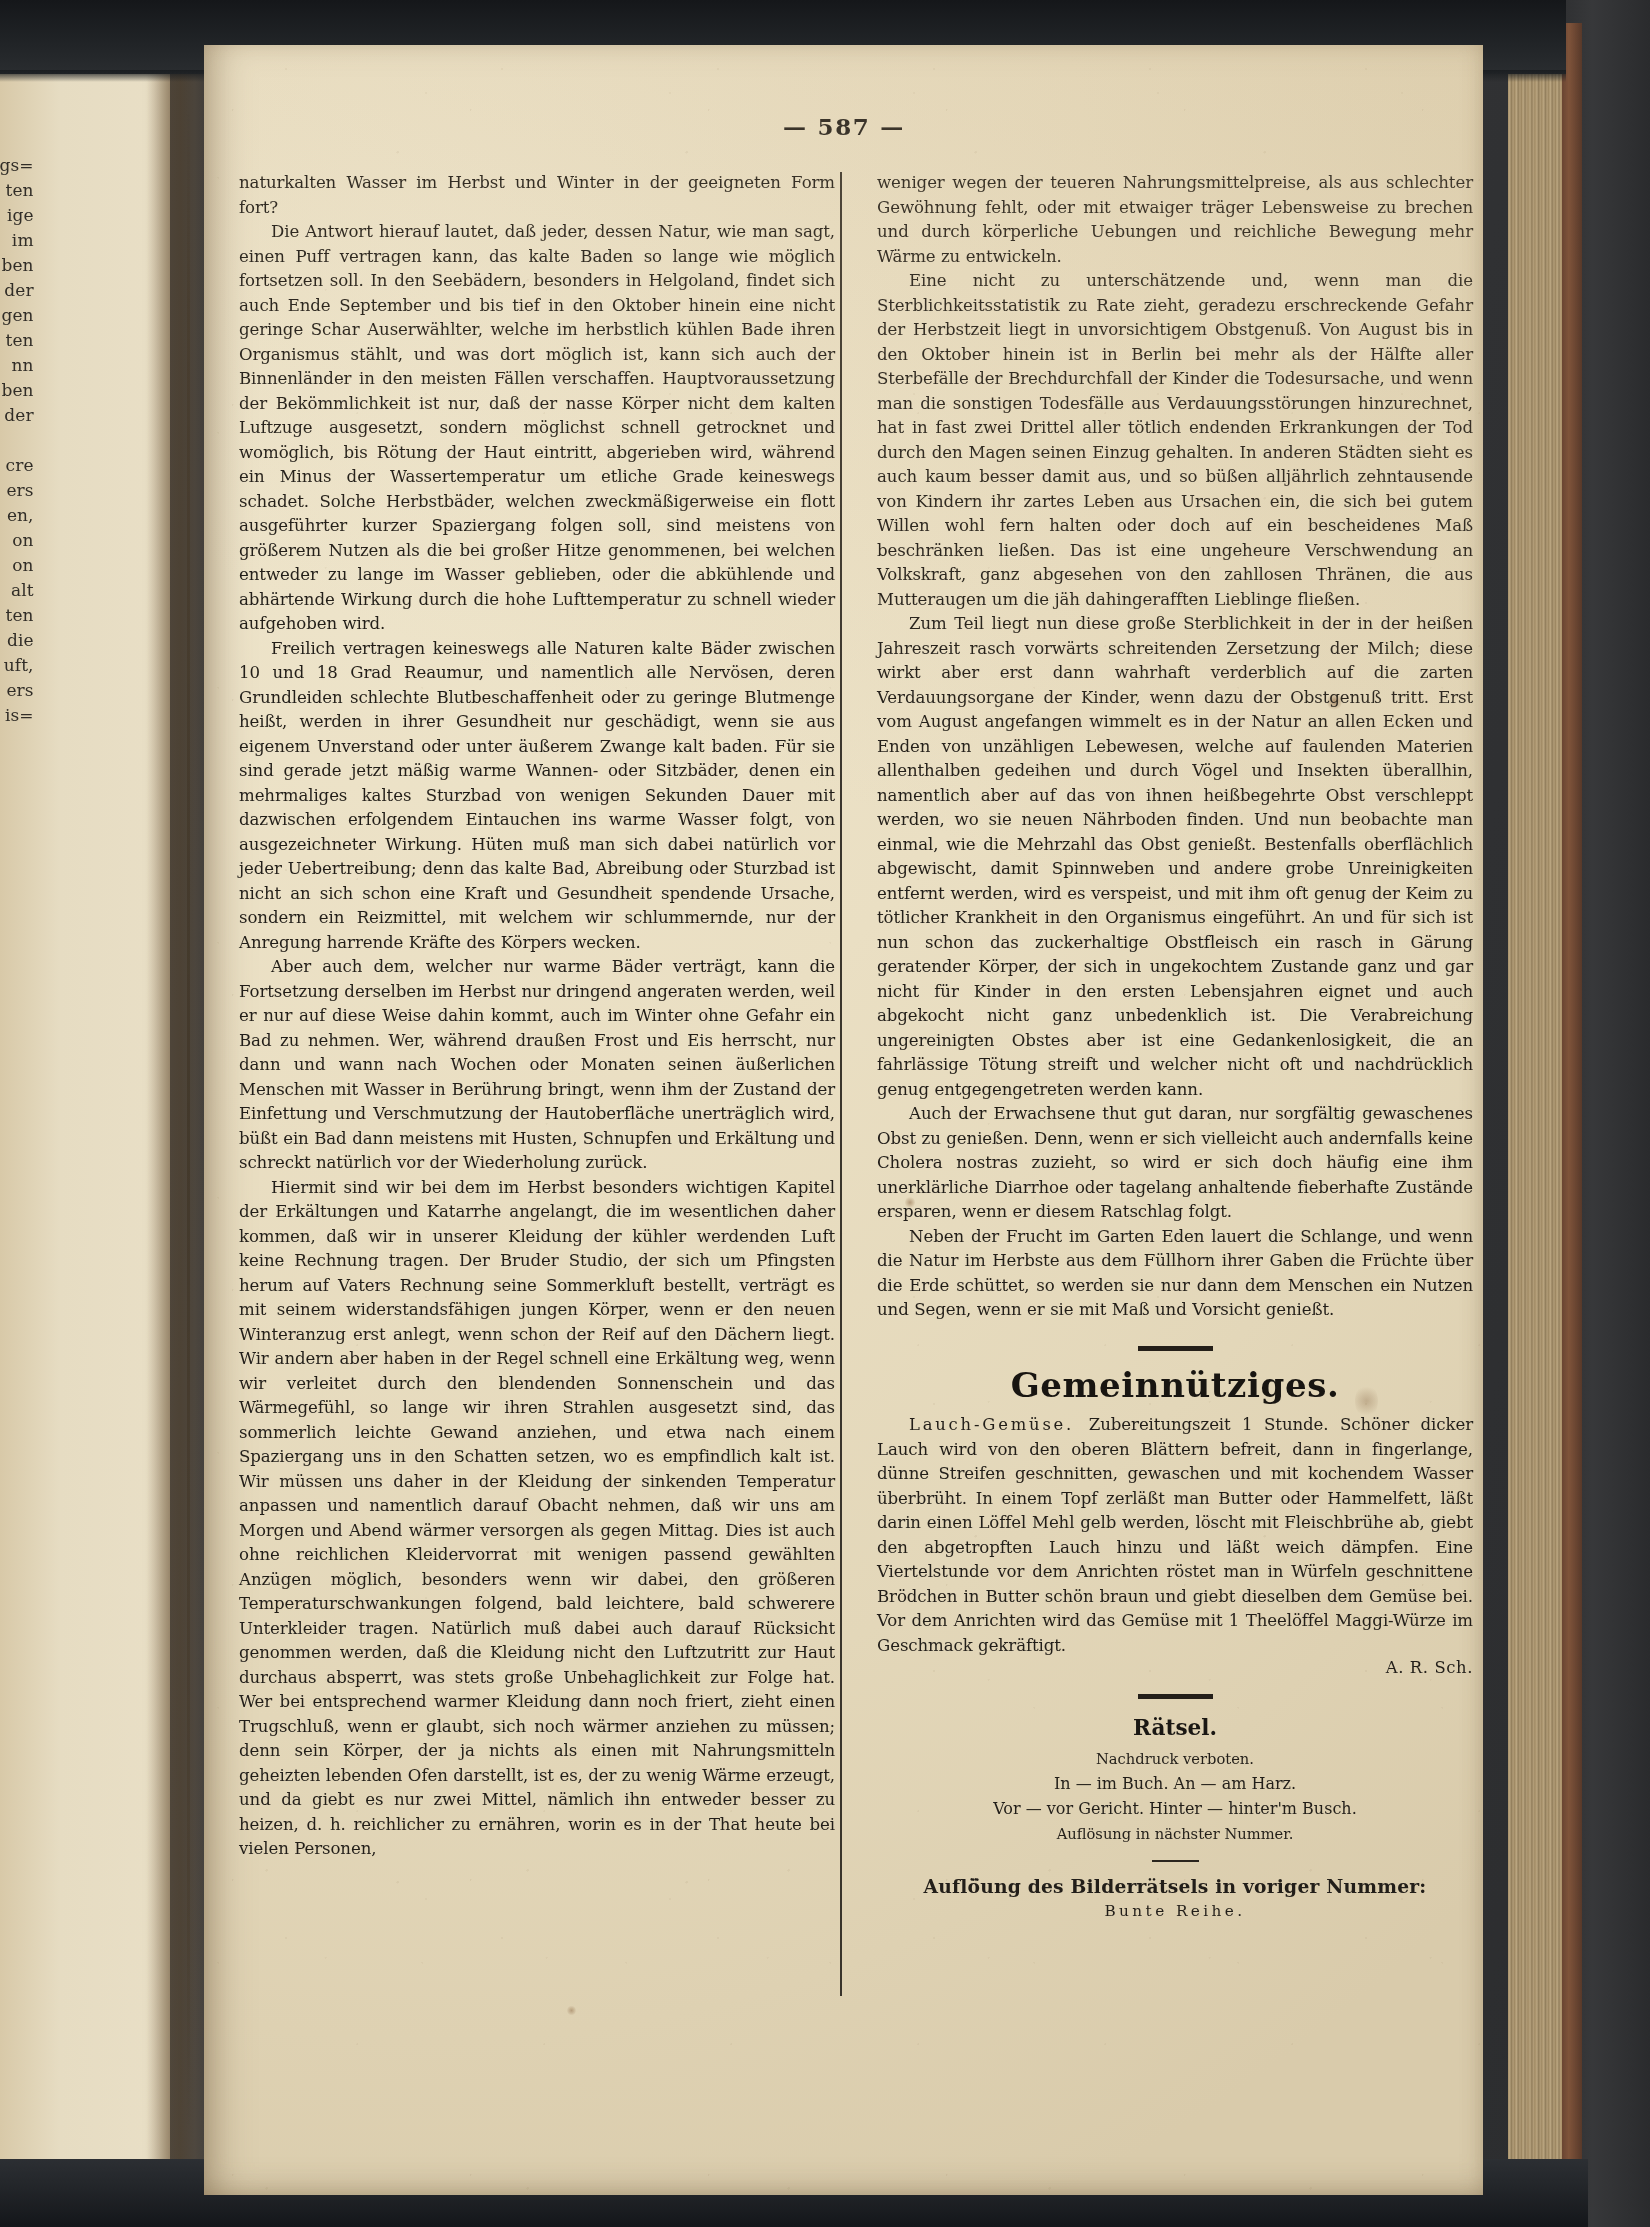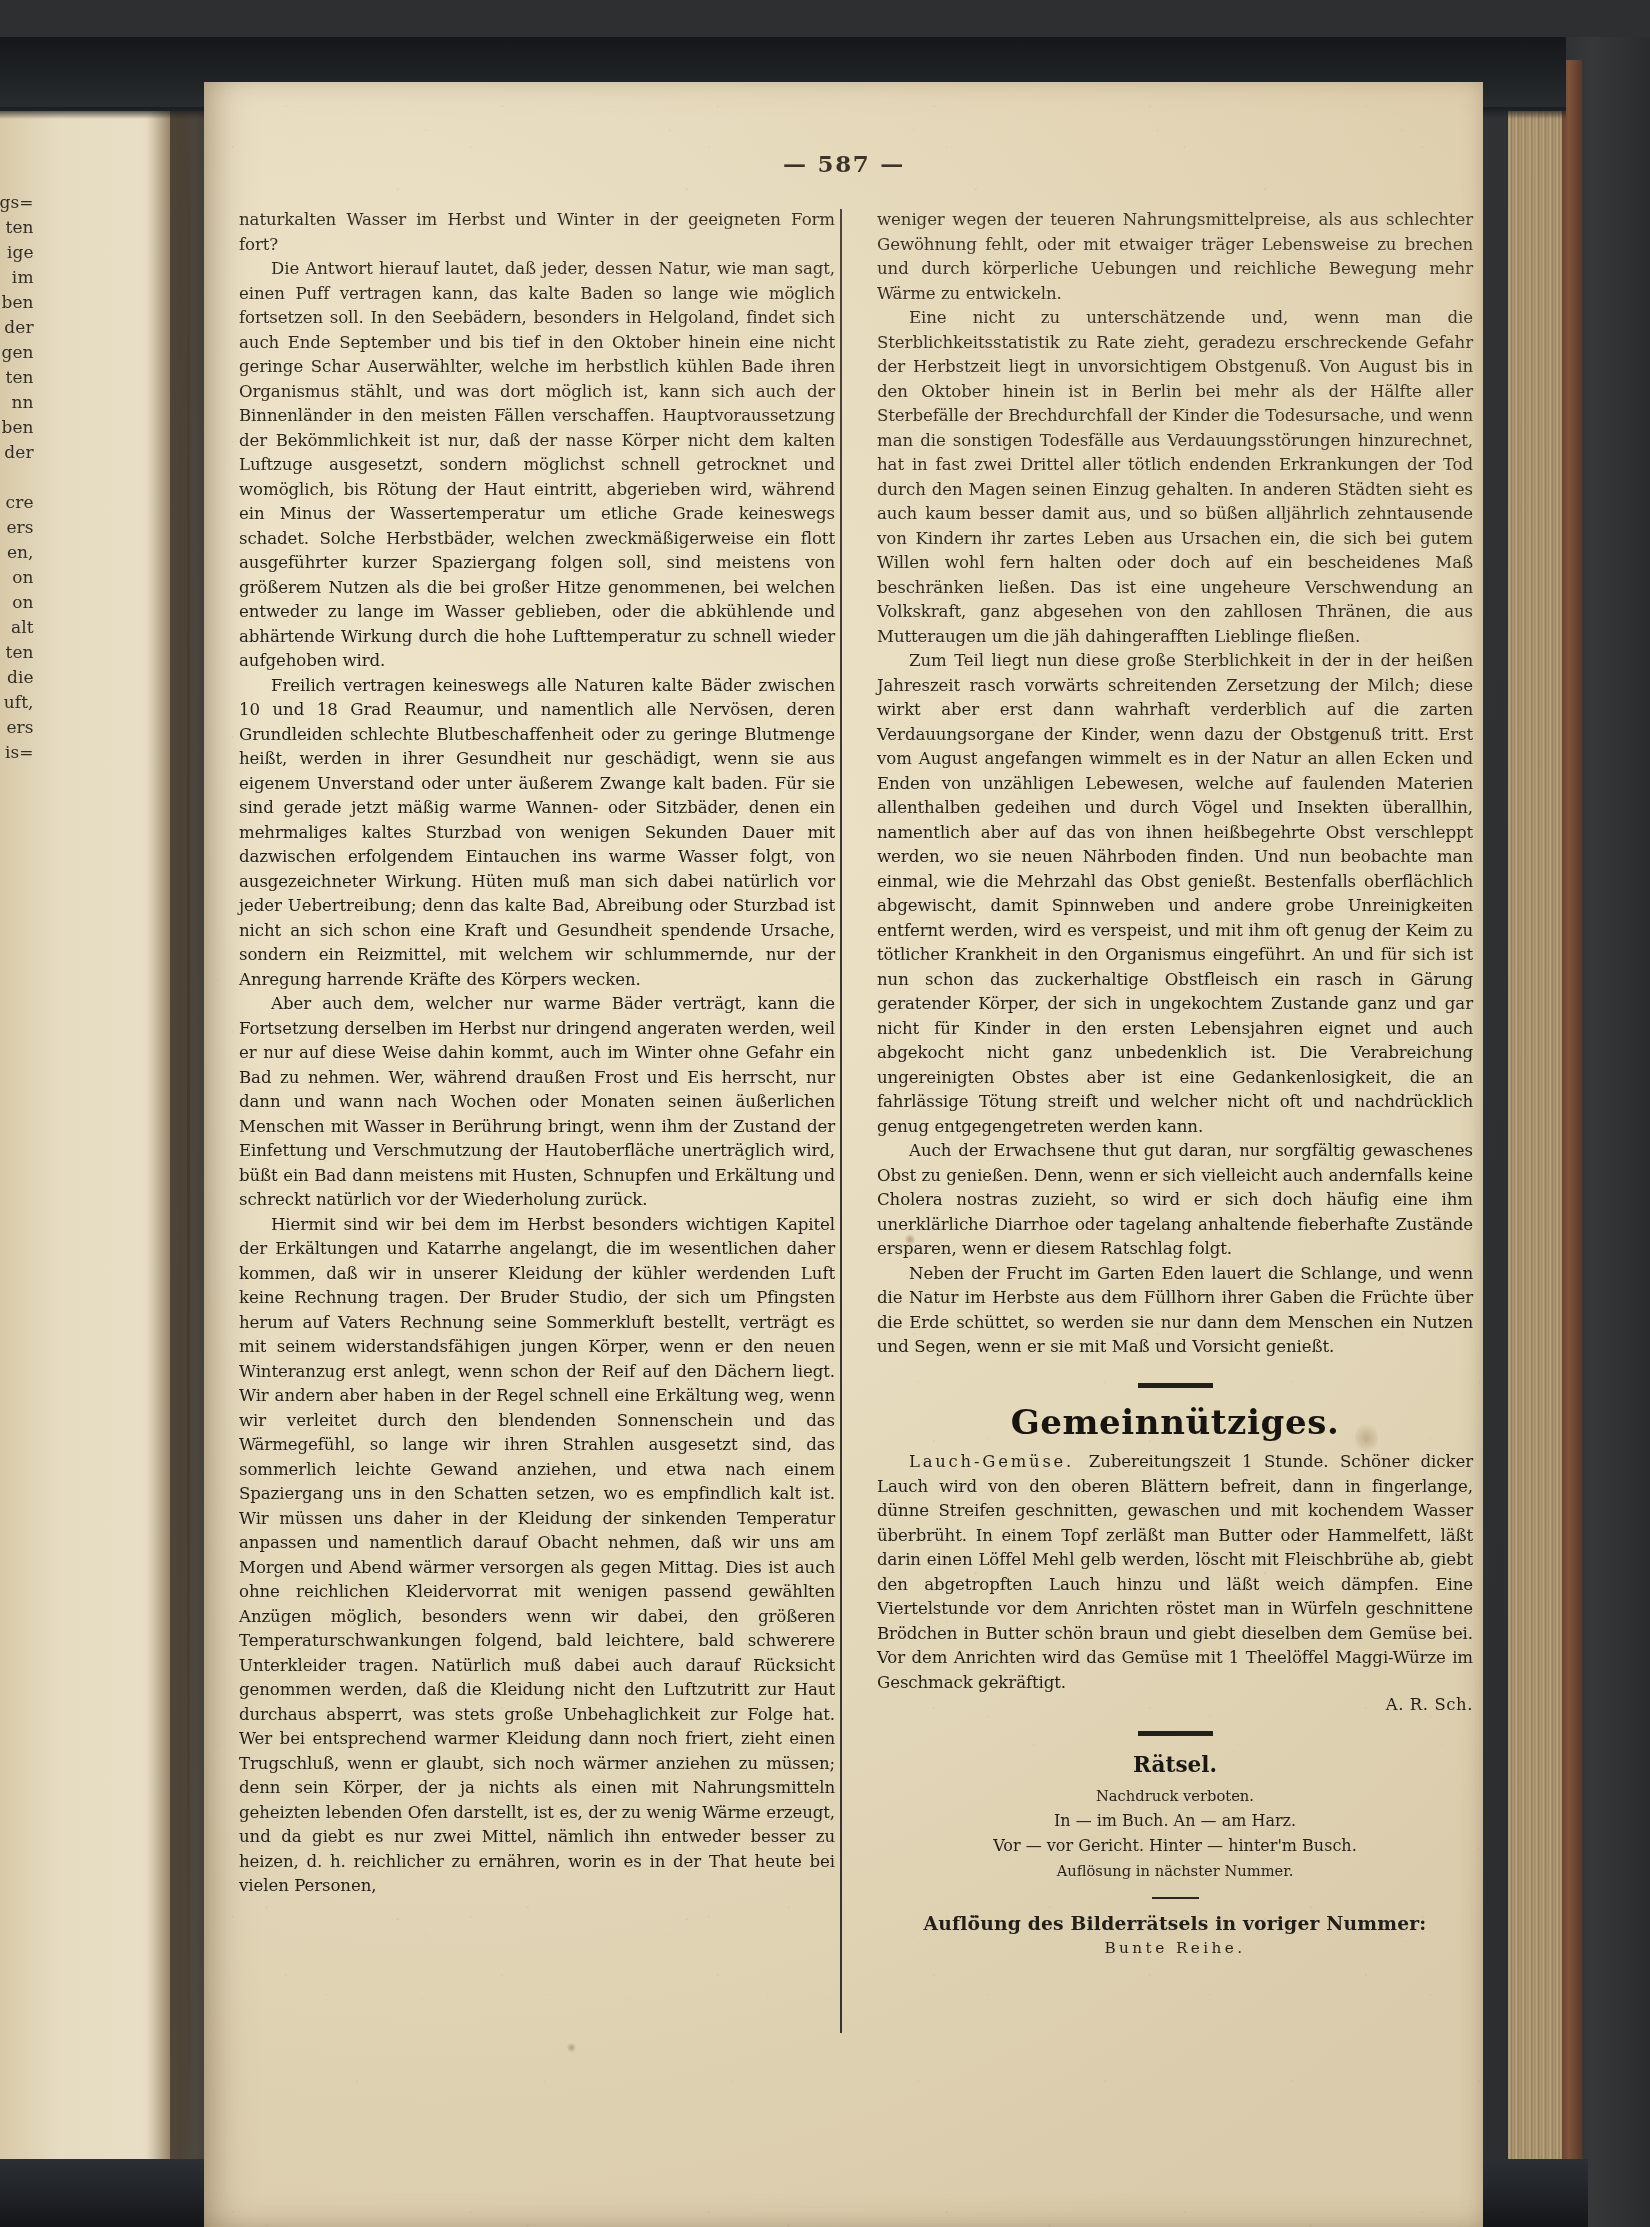--- a/index.html
+++ b/index.html
@@ -13,21 +13,20 @@
     overflow: hidden;
     font-family: "DejaVu Serif", serif;
   }
 
   
   .scene {
     position: absolute;
     inset: 0;
     background:
       linear-gradient(100deg, #303133 0%, #3a3b3d 35%, #313234 70%, #2b2c2e 100%);
-    margin-top: 37px;
   }
 
   
   .cover-top {
     position: absolute;
     left: 0px;
     top: 0px;
     width: 1566px;
     height: 74px;
     background: linear-gradient(180deg, #15171a 0%, #202326 55%, #2a2d30 100%);

